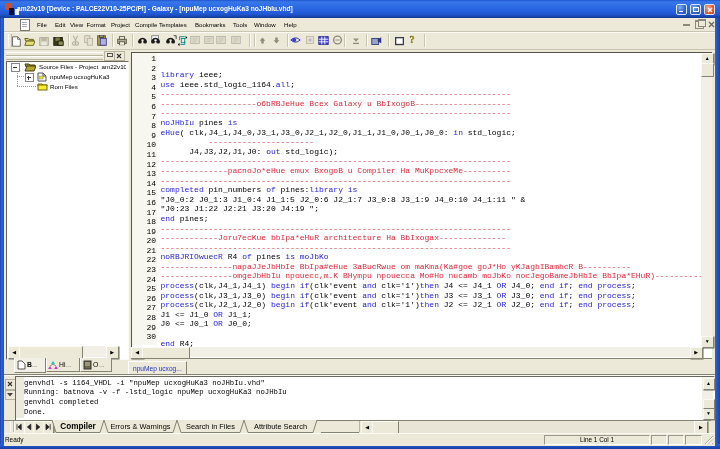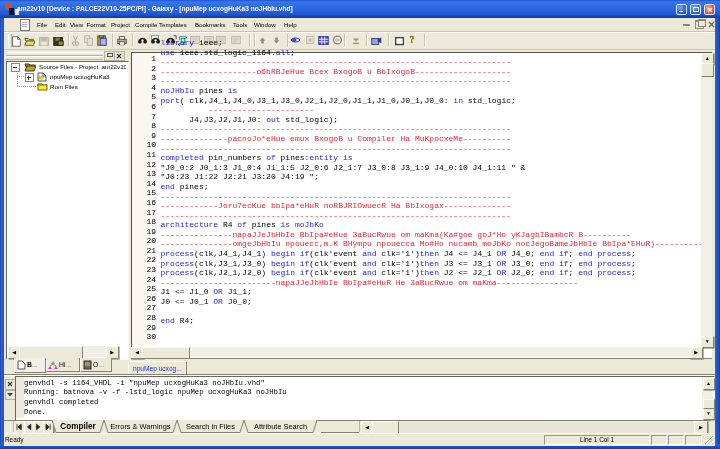--- a/index.html
+++ b/index.html
@@ -284,46 +284,45 @@
 21
 22
 23
 24
 25
 26
 27
 28
 29
 30</div>
-<div class="abs" id="code" style="left:160.5px;top:38px;width:540px;height:290px;overflow:hidden;"><span class="kw">library</span> ieee;
+<div class="abs" id="code" style="left:160.5px;top:70px;width:540px;height:290px;overflow:hidden;"><span class="kw">library</span> ieee;
 <span class="kw">use</span> ieee.std_logic_1164.<span class="kw">all</span>;
 <span class="cm">-------------------------------------------------------------------------</span>
-<span class="cm">--------------------o6bRBJeHue Bcex BxogoB u BbIxogoB--------------------</span>
+<span class="cm">--------------------o6bRBJeHue Bcex Galaxy u BbIxogoB--------------------</span>
 <span class="cm">-------------------------------------------------------------------------</span>
 <span class="kw">noJHbIu</span> pines <span class="kw">is</span>
-<span class="kw">port</span>( clk,J4_1,J4_0,J3_1,J3_0,J2_1,J2_0,J1_1,J1_0,J0_1,J0_0: <span class="kw">in</span> std_logic;
+<span class="kw">eHue</span>( clk,J4_1,J4_0,J3_1,J3_0,J2_1,J2_0,J1_1,J1_0,J0_1,J0_0: <span class="kw">in</span> std_logic;
           <span class="cm">----------------------</span>
       J4,J3,J2,J1,J0: <span class="kw">out</span> std_logic);
 <span class="cm">-------------------------------------------------------------------------</span>
 <span class="cm">--------------pacnoJo*eHue emux BxogoB u Compiler Ha MuKpocxeMe----------</span>
 <span class="cm">-------------------------------------------------------------------------</span>
-<span class="kw">completed</span> pin_numbers <span class="kw">of</span> pines:<span class="kw">entity is</span>
+<span class="kw">completed</span> pin_numbers <span class="kw">of</span> pines:<span class="kw">library is</span>
 "J0_0:2 J0_1:3 J1_0:4 J1_1:5 J2_0:6 J2_1:7 J3_0:8 J3_1:9 J4_0:10 J4_1:11 " &amp;
 "J0:23 J1:22 J2:21 J3:20 J4:19 ";
 <span class="kw">end</span> pines;
 <span class="cm">-------------------------------------------------------------------------</span>
-<span class="cm">------------Joru7ecKue bbIpa*eHuR noRBJRIOwuecR Ha BbIxogax--------------</span>
-<span class="cm">-------------------------------------------------------------------------</span>
-<span class="kw">architecture</span> R4 <span class="kw">of</span> pines <span class="kw">is moJbKo</span>
+<span class="cm">------------Joru7ecKue bbIpa*eHuR architecture Ha BbIxogax--------------</span>
+<span class="cm">-------------------------------------------------------------------------</span>
+<span class="kw">noRBJRIOwuecR</span> R4 <span class="kw">of</span> pines <span class="kw">is moJbKo</span>
 <span class="cm">---------------napaJJeJbHbIe BbIpa#eHue 3aBucRwue om maKma(Ka#goe goJ*Ho yKJagbIBambcR B----------</span>
 <span class="cm">---------------omgeJbHbIu npouecc,m.K BHympu npouecca Mo#Ho nucamb moJbKo nocJegoBameJbHbIe BbIpa*EHuR)-----------</span>
 <span class="kw">process</span>(clk,J4_1,J4_1) <span class="kw">begin if</span>(clk'event <span class="kw">and</span> clk='1')<span class="kw">then</span> J4 &lt;= J4_1 <span class="kw">OR</span> J4_0; <span class="kw">end if</span>; <span class="kw">end process</span>;
 <span class="kw">process</span>(clk,J3_1,J3_0) <span class="kw">begin if</span>(clk'event <span class="kw">and</span> clk='1')<span class="kw">then</span> J3 &lt;= J3_1 <span class="kw">OR</span> J3_0; <span class="kw">end if</span>; <span class="kw">end process</span>;
 <span class="kw">process</span>(clk,J2_1,J2_0) <span class="kw">begin if</span>(clk'event <span class="kw">and</span> clk='1')<span class="kw">then</span> J2 &lt;= J2_1 <span class="kw">OR</span> J2_0; <span class="kw">end if</span>; <span class="kw">end process</span>;
-<span class="cm">------------------------napaJJeJbHbIe BbIpa#eHuR He 3aBucRwue om maKma-----------------</span>
 J1 &lt;= J1_0 <span class="kw">OR</span> J1_1;
 J0 &lt;= J0_1 <span class="kw">OR</span> J0_0;
 
 <span class="kw">end</span> R4;</div>
 <div class="abs" style="left:701px;top:53px;width:10.5px;height:293px;background:#f2f0e6;"></div>
 <div class="abs" style="left:701px;top:53px;width:10.5px;height:10px;background:#ece9d8;border:1px solid #fbfaf4;border-right-color:#848270;border-bottom-color:#848270;box-shadow:0.5px 0.5px 0 #6a685c;font-size:5px;line-height:9px;text-align:center;color:#000;">▲</div>
 <div class="abs" style="left:701px;top:335.5px;width:10.5px;height:10.5px;background:#ece9d8;border:1px solid #fbfaf4;border-right-color:#848270;border-bottom-color:#848270;box-shadow:0.5px 0.5px 0 #6a685c;font-size:5px;line-height:9.5px;text-align:center;color:#000;">▼</div>
 <div class="abs" style="left:701px;top:63px;width:10.5px;height:12px;background:#ece9d8;border:1px solid #fbfaf4;border-right-color:#848270;border-bottom-color:#848270;"></div>
 <div class="abs" style="left:131px;top:346.5px;width:570px;height:10.5px;background:#f2f0e6;"></div>
 <div class="abs" style="left:131px;top:346.5px;width:10.5px;height:10.5px;background:#ece9d8;border:1px solid #fbfaf4;border-right-color:#848270;border-bottom-color:#848270;box-shadow:0.5px 0.5px 0 #6a685c;font-size:5px;line-height:9.5px;text-align:center;color:#000;">◀</div>

